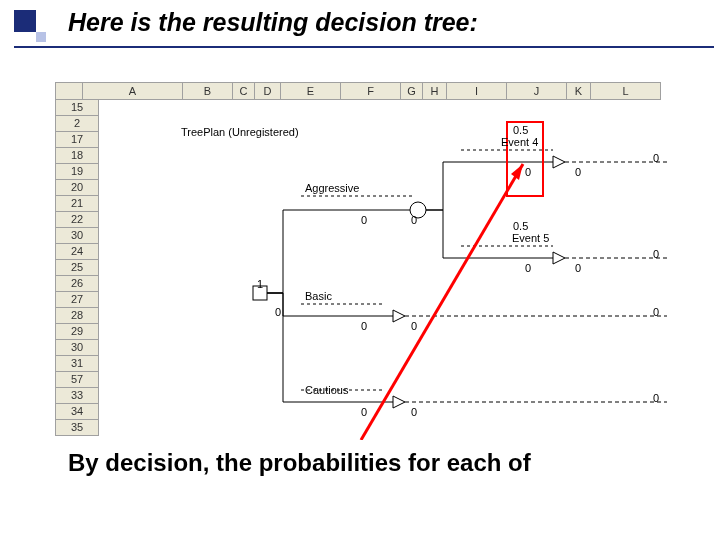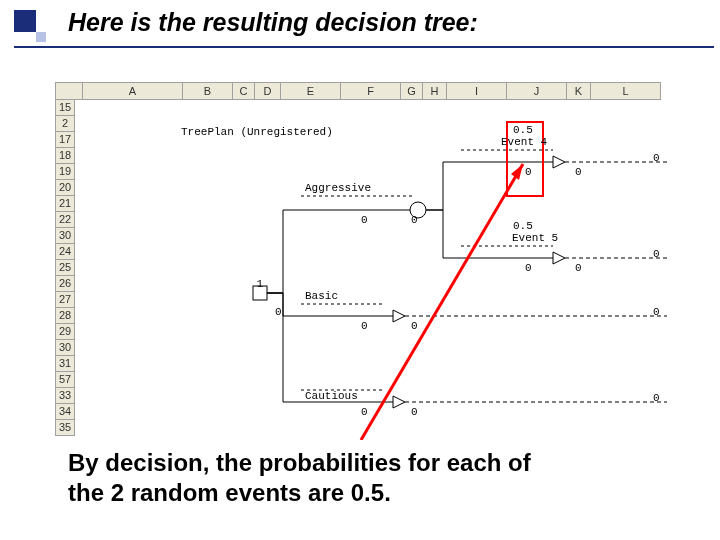--- a/index.html
+++ b/index.html
@@ -7,23 +7,23 @@
   .corner-deco{position:absolute;left:14px;top:10px;width:44px;height:44px;}
   .corner-deco .sq-big{position:absolute;left:0;top:0;width:22px;height:22px;background:#1b2c78;}
   .corner-deco .sq-sm{position:absolute;left:22px;top:22px;width:10px;height:10px;background:#b7c2e6;}
   .corner-deco .rule{position:absolute;left:0;top:36px;width:700px;height:2px;background:#1b2c78;}
   .title{position:absolute;left:68px;top:8px;font-size:25px;font-weight:bold;color:#000;white-space:nowrap;font-style:italic;}
   .sheet-wrap{position:absolute;left:55px;top:82px;width:612px;height:358px;overflow:hidden;}
   .sheet{position:relative;width:100%;height:100%;font-family:Verdana,Arial,sans-serif;font-size:11px;color:#000;}
   .colheads{position:absolute;left:0;top:0;height:18px;display:flex;}
   .rowhead-spacer{width:28px;height:18px;background:#ece9d8;border:1px solid #a0a0a0;box-sizing:border-box;}
   .ch{height:18px;background:#ece9d8;border:1px solid #a0a0a0;border-left:none;box-sizing:border-box;text-align:center;line-height:16px;color:#333;}
-  .rowheads{position:absolute;left:0;top:18px;width:20px;}
+  .rowheads{position:absolute;left:0;top:18px;width:44px;}
   .rh{height:16px;background:#ece9d8;border:1px solid #a0a0a0;border-top:none;box-sizing:border-box;text-align:center;line-height:14px;color:#333;}
-  .overlay{position:absolute;left:28px;top:18px;right:0;bottom:0;font-family:Liberation Mono, monospace;}
+  .overlay{position:absolute;left:28px;top:18px;right:0;bottom:0;}
   .overlay svg{position:absolute;left:0;top:0;}
   .foot{position:absolute;left:68px;right:40px;top:448px;font-size:24px;font-weight:bold;color:#000;line-height:1.25;}
   .label{position:absolute;font-size:11px;color:#000;white-space:nowrap;}
 </style>
 </head>
 <body>
 
 <div class="slide">
   <div class="corner-deco">
     <div class="sq-big"></div>
@@ -149,25 +149,24 @@
         <div class="label" style="left:442px;top:162px;">0</div>
         <div class="label" style="left:492px;top:162px;">0</div>
         <div class="label" style="left:570px;top:148px;">0</div>
 
         <div class="label" style="left:222px;top:190px;">Basic</div>
         <div class="label" style="left:192px;top:206px;">0</div>
         <div class="label" style="left:278px;top:220px;">0</div>
         <div class="label" style="left:328px;top:220px;">0</div>
         <div class="label" style="left:570px;top:206px;">0</div>
 
-        <div class="label" style="left:222px;top:290px;text-align:right;">Cautious</div>
+        <div class="label" style="left:222px;top:284px;text-align:right;">Cautious</div>
         <div class="label" style="left:278px;top:306px;">0</div>
         <div class="label" style="left:328px;top:306px;">0</div>
         <div class="label" style="left:570px;top:292px;">0</div>
       </div>
     </div>
   </div>
 
   <div class="foot">
     <span>By decision, the probabilities for each of</span><br>
-    <span>the 2 random events are 0.5.</span>
   </div>
 </div>
 
 </body></html>

